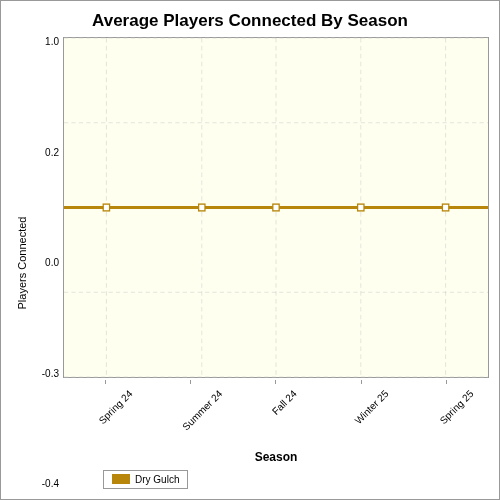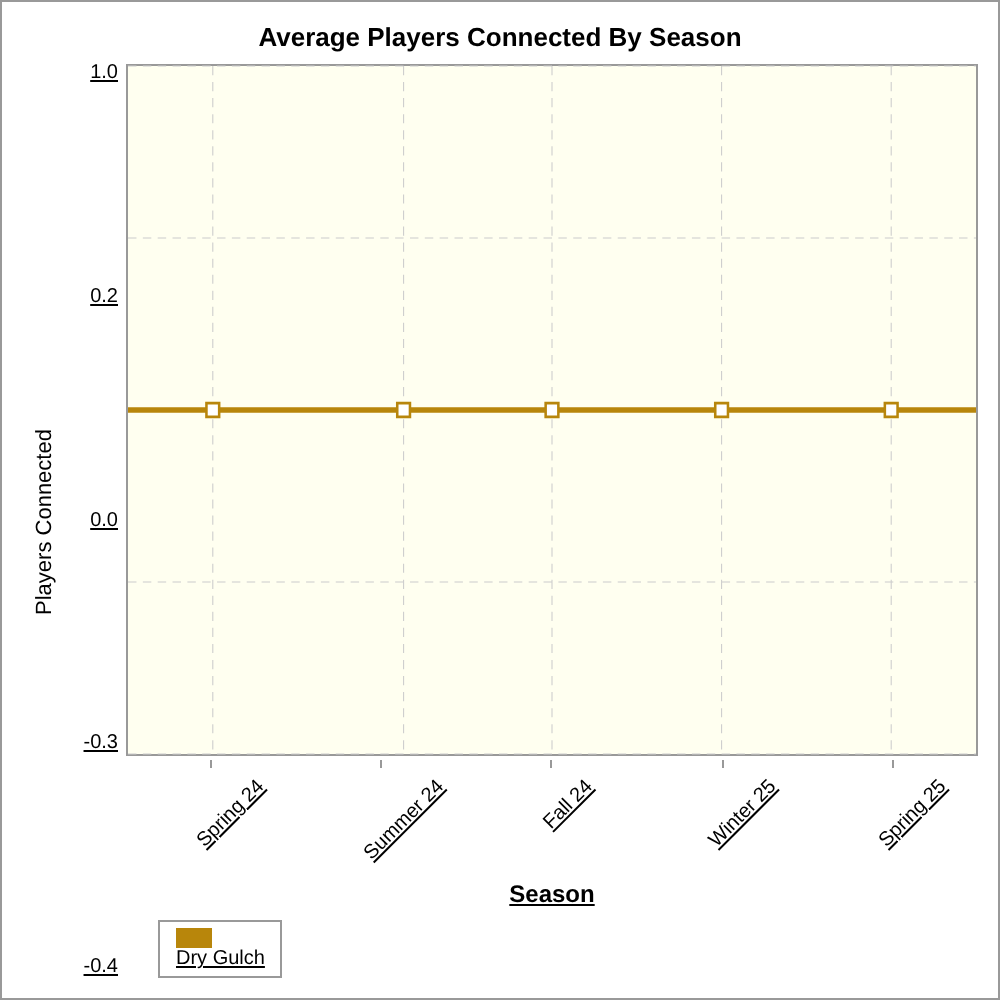--- a/index.html
+++ b/index.html
@@ -14,21 +14,21 @@
       width: 500px;
       height: 500px;
       background: #fff;
       border: 1px solid #999;
       display: flex;
       flex-direction: column;
       align-items: center;
       padding: 10px 10px 10px 10px;
     }
     .chart-title {
-      font-size: 13px;
+      font-size: 17px;
       font-weight: bold;
       margin-bottom: 6px;
       text-align: right;
     }
     .chart-body {
       display: flex;
       flex-direction: row;
       flex: 1;
       width: 100%;
     }
@@ -86,31 +86,30 @@
       transform: rotate(-45deg);
       transform-origin: top right;
       white-space: nowrap;
       margin-top: 4px;
       font-size: 10px;
     }
     .x-axis-title {
       text-align: center;
       font-size: 12px;
       font-weight: bold;
-      margin-top: 10px;
+      margin-top: 20px;
     }
     .legend-area {
       display: flex;
-      flex-direction: column;
       align-items: flex-start;
       border: 1px solid #999;
       padding: 3px 8px;
       margin-top: 6px;
       align-self: flex-start;
-      margin-left: 16px;
+      margin-left: 40px;
       background: #fff;
     }
     .legend-swatch {
       width: 18px;
       height: 10px;
       background: #b8860b;
       border: 1.5px solid #b8860b;
       margin-right: 5px;
       display: inline-block;
     }
@@ -127,21 +126,20 @@
       text-align: right;
     }
     .y-tick-label {
       font-size: 10px;
       line-height: 1;
     }
     .left-col {
       display: flex;
       flex-direction: row;
       flex: 1;
-      text-decoration: underline;
     }
   </style>
 </head>
 <body>
 
 <div class="chart-container">
   <div class="chart-title">Average Players Connected By Season</div>
   <div class="chart-body">
 
     <div class="y-axis-label">

